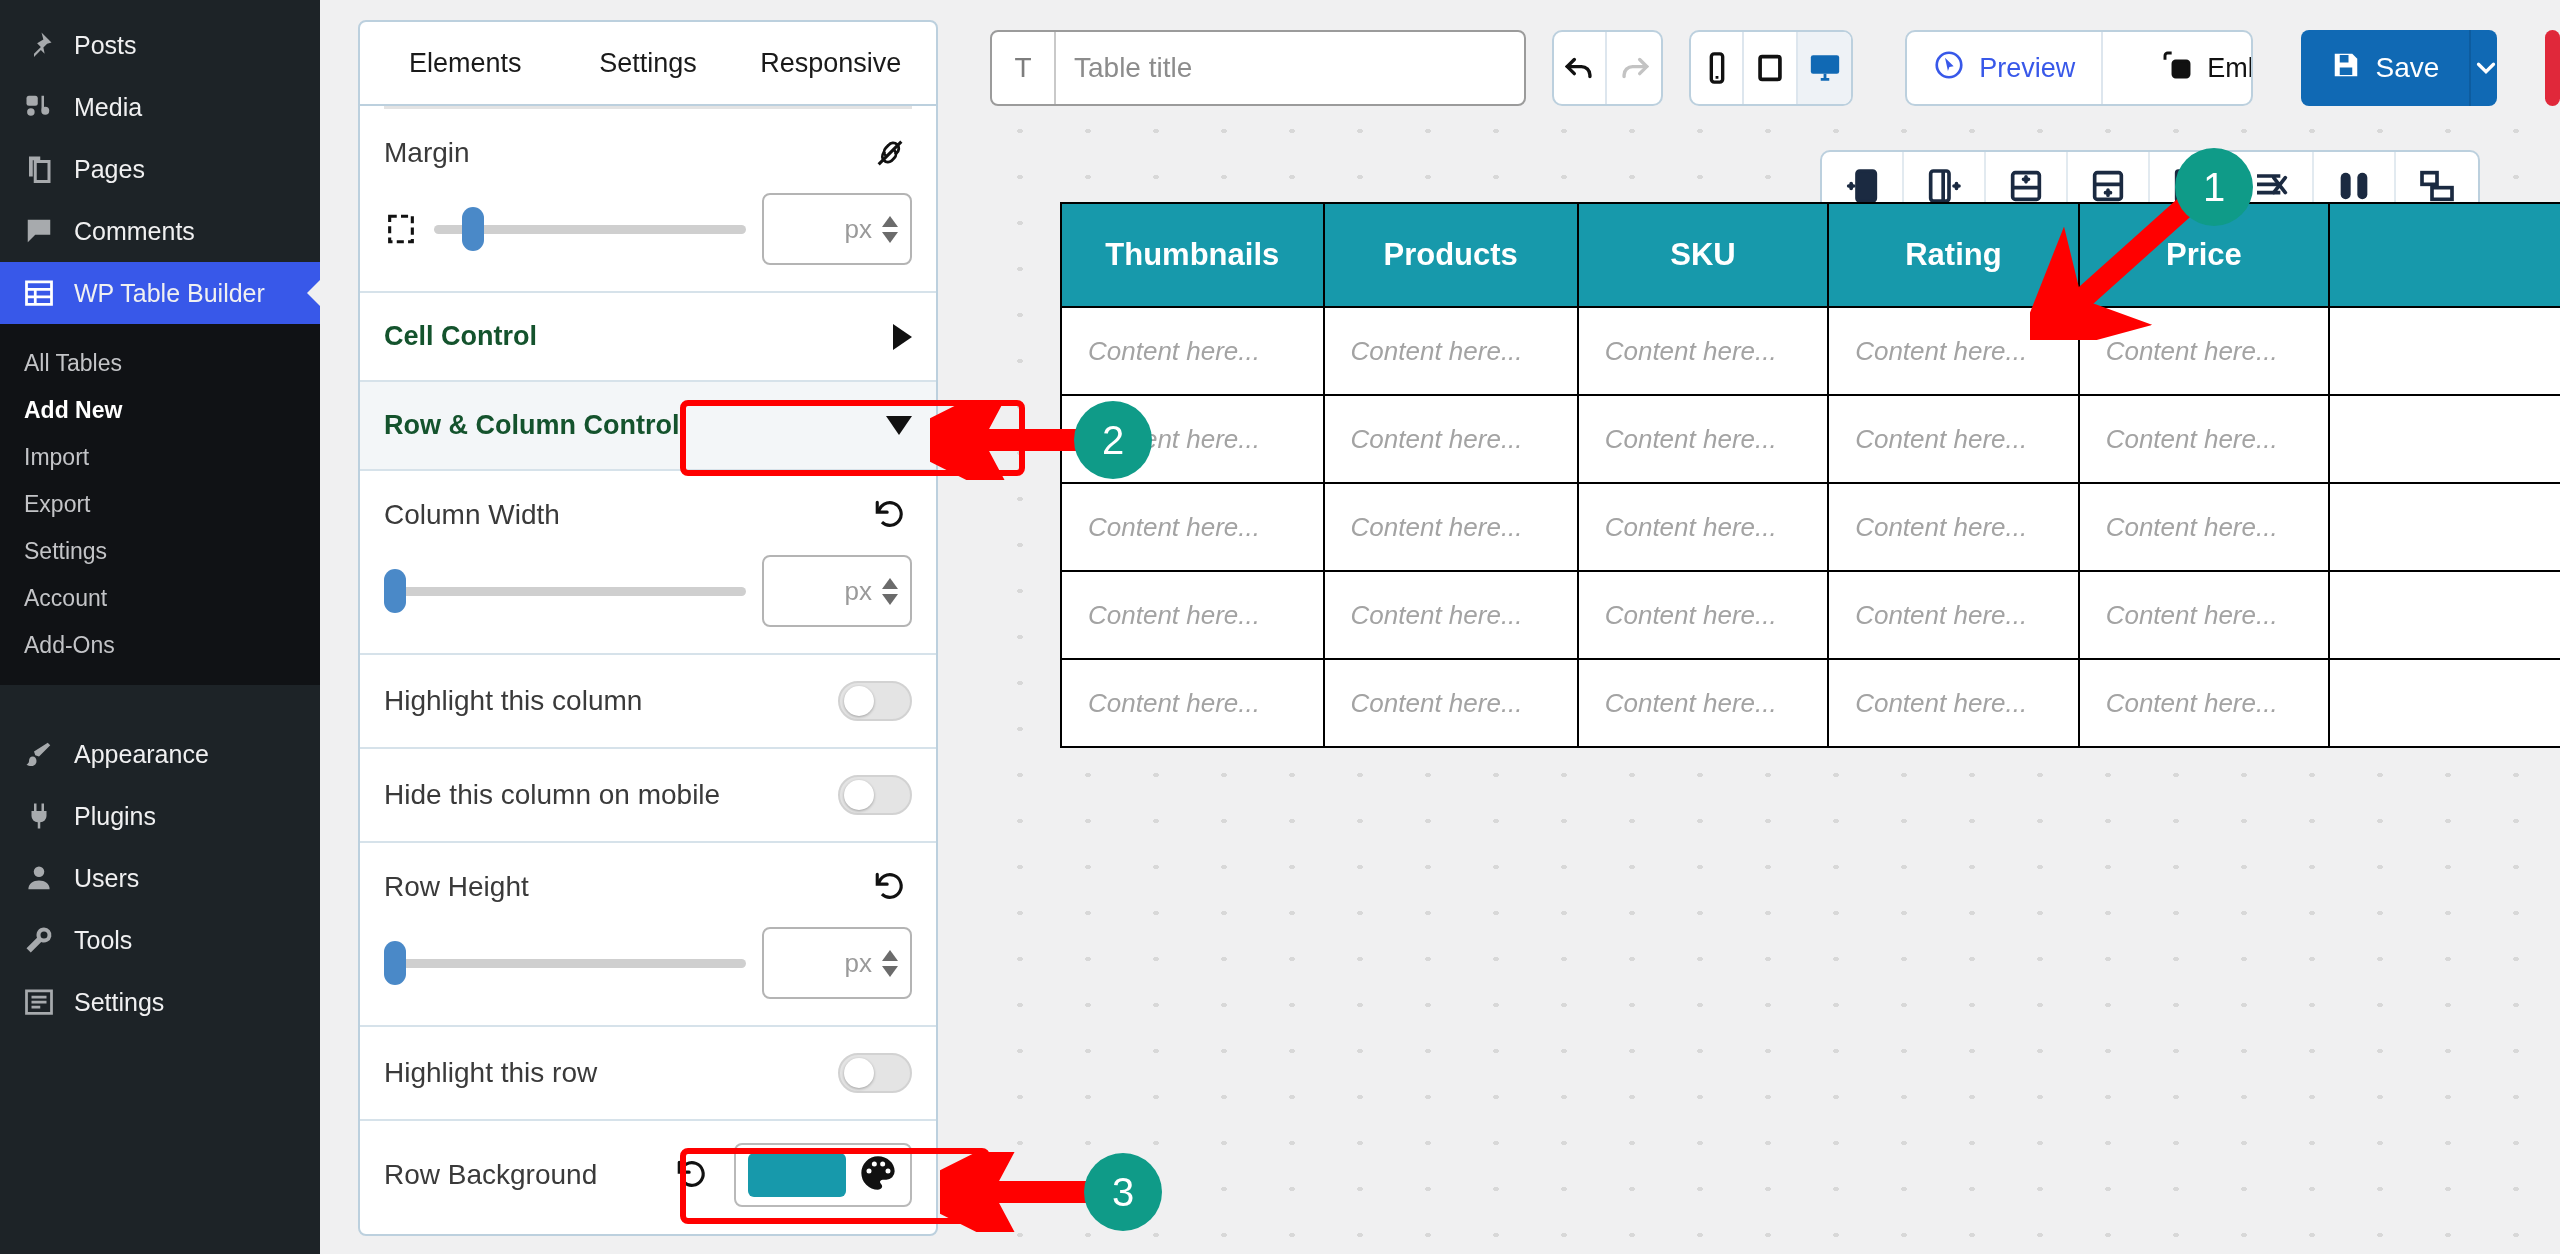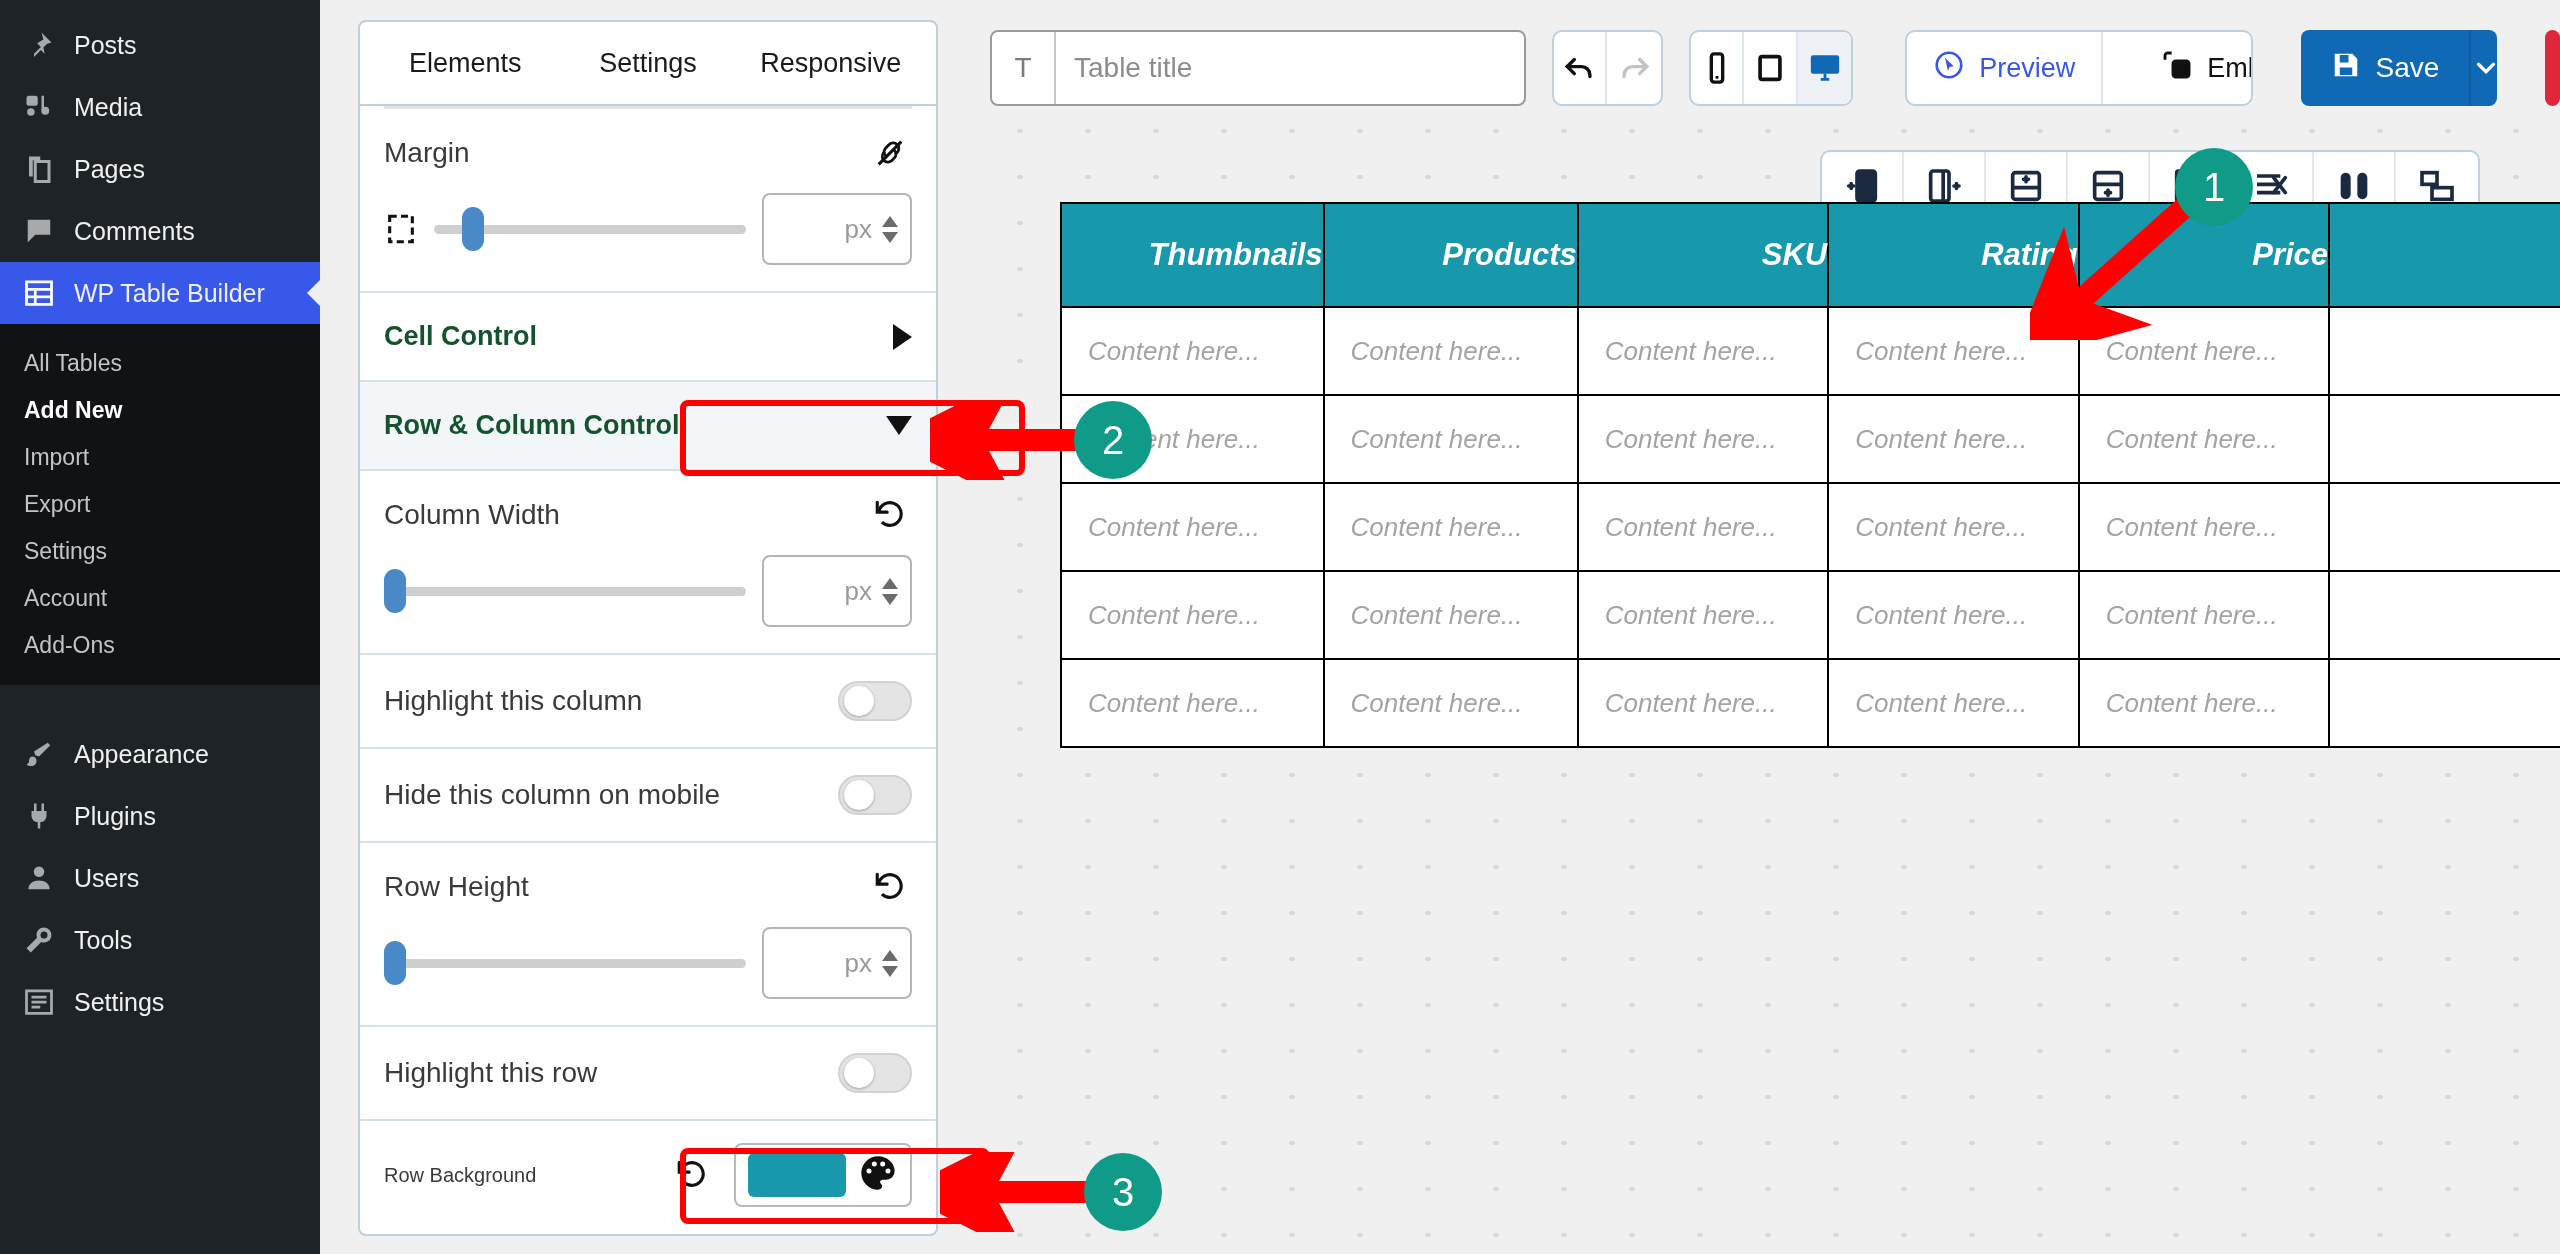--- a/index.html
+++ b/index.html
@@ -134,21 +134,21 @@
   .switch .dot {
     position:absolute; top: 3px; left: 4px;
     width: 30px; height: 30px; border-radius: 50%; background: #fff;
     box-shadow: 0 1px 3px rgba(0,0,0,.3);
   }
 
   .colorrow {
     display:flex; align-items:center; justify-content: space-between;
     padding: 22px 24px;
   }
-  .colorrow .c-lbl { font-size: 20px; color: #3a3a3a; }
+  .colorrow .c-lbl { font-size: 28px; color: #3a3a3a; }
   .color-right { display:flex; align-items:center; gap: 20px; }
   .swatch-box {
     display:flex; align-items:center; gap: 12px;
     border: 2px solid #b9b9b9; border-radius: 8px;
     padding: 8px 12px; background: #fff; cursor:pointer;
   }
   .swatch { width: 98px; height: 44px; border-radius: 6px; background: #1799ab; }
   .palette svg { width: 40px; height: 40px; }
 
   
@@ -249,21 +249,21 @@
     background-image: radial-gradient(#d8d8d8 3px, transparent 3px);
     background-size: 68px 46px;
     background-position: 26px 46px;
   }
 
   
   .tbl-wrap { position: absolute; left: 100px; top: 202px; right: 0; }
   table.tbl { border-collapse: collapse; table-layout: fixed; }
   table.tbl th, table.tbl td {
     border: 2px solid #000; width: 286px; height: 88px;
-    text-align: right; vertical-align: middle; font-style: italic;
+    text-align: center; vertical-align: middle;
   }
   table.tbl th {
     background: #1799ab; color:#fff; font-weight: bold;
     font-size: 31px; height: 104px;
   }
   table.tbl td {
     background:#fff; color:#a3a3a3;
     font-style: italic; font-size: 26px;
     text-align: left; padding-left: 26px;
   }

